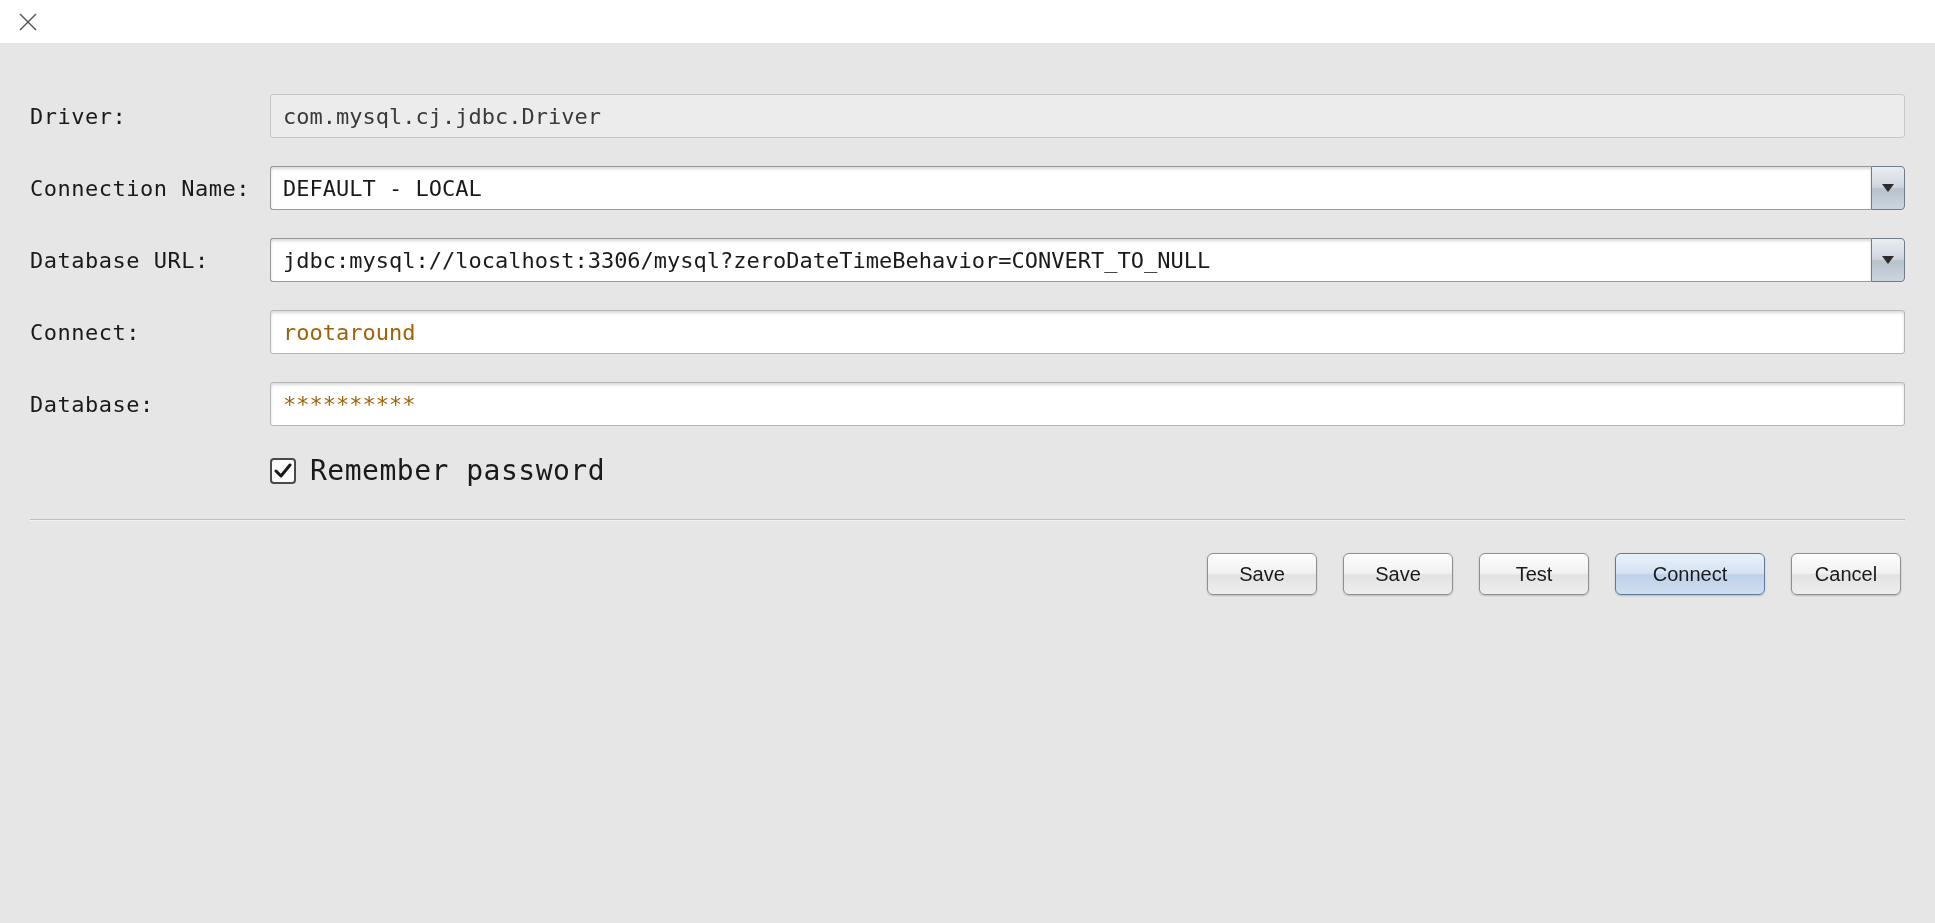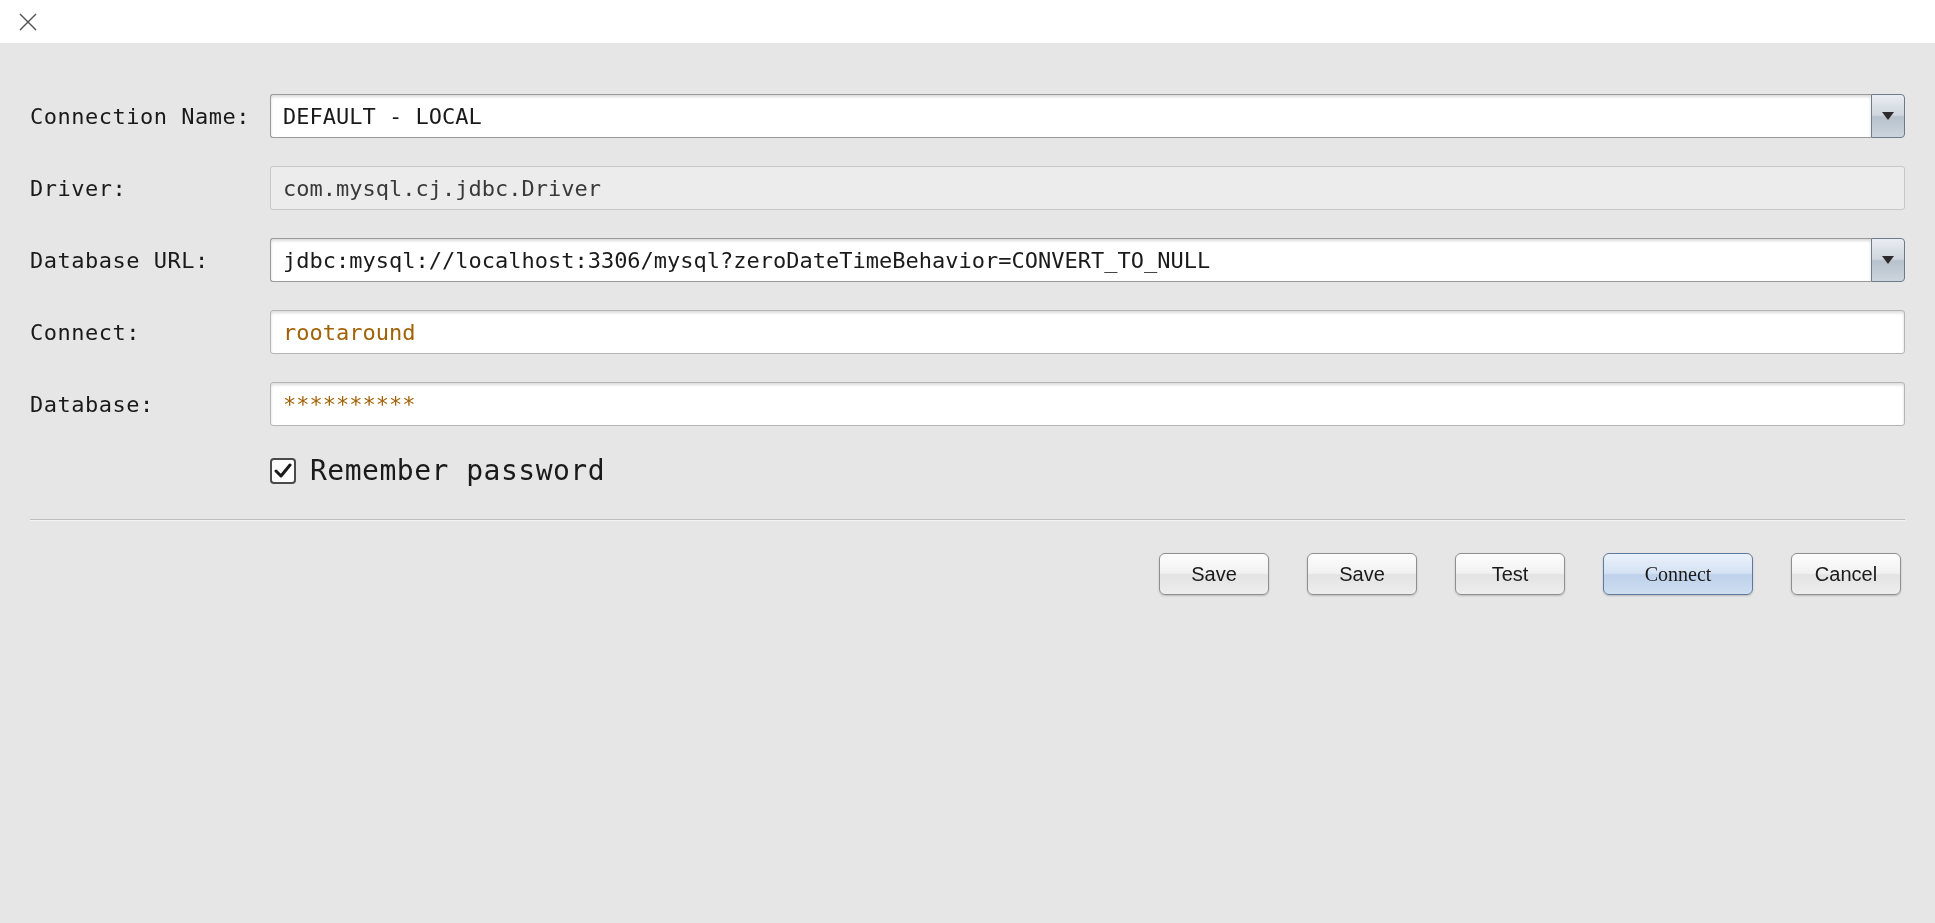--- a/index.html
+++ b/index.html
@@ -161,84 +161,83 @@
   .separator {
     border: none;
     border-top: 1px solid #bdbdbd;
     border-bottom: 1px solid #f4f4f4;
     margin: 0 0 32px 0;
   }
 
   .button-bar {
     display: flex;
     justify-content: flex-end;
-    gap: 38px;
+    gap: 26px;
     padding-right: 4px;
   }
   .btn {
     min-width: 110px;
     height: 42px;
     padding: 0 22px;
     border: 1px solid #8f8f8f;
     border-radius: 6px;
     background: linear-gradient(to bottom, #fdfdfd 0%, #f1f1f1 48%, #e3e3e3 52%, #ededed 100%);
     font-family: "Segoe UI", "Helvetica Neue", Arial, sans-serif;
     font-size: 20px;
     color: #1a1a1a;
     cursor: pointer;
     box-shadow: 0 1px 2px rgba(0,0,0,0.2);
   }
   .btn.primary {
     min-width: 150px;
     border: 1px solid #5f7aa0;
     background: linear-gradient(to bottom, #eaf1fb 0%, #d5e2f3 48%, #bdd1ea 52%, #cfdef1 100%);
-    font-family: Liberation Serif, serif;
   }
 </style>
 </head>
 <body>
 
 <div class="titlebar">
   <div class="titlebar-close">
     <span>
       <svg width="18" height="18" viewBox="0 0 18 18">
         <line x1="1" y1="1" x2="17" y2="17" stroke="#555" stroke-width="1.5"></line>
         <line x1="17" y1="1" x2="1" y2="17" stroke="#555" stroke-width="1.5"></line>
       </svg>
     </span>
   </div>
 </div>
 
 <div class="pane">
   <div class="form">
 
     <div class="row">
+      <div class="label">Driver:</div>
+      <div class="control-wrap">
+        <input class="field readonly" type="text" readonly="" value="com.mysql.cj.jdbc.Driver" style="">
+      </div>
+    </div>
+
+    <div class="row">
       <div class="label">Connection Name:</div>
       <div class="control-wrap">
         <div class="combo">
           <input class="combo-input" type="text" value="DEFAULT - LOCAL" style="">
           <div class="combo-btn">
             <span>
               <svg width="12" height="8" viewBox="0 0 12 8">
                   <polygon points="0,0 12,0 6,8" fill="#2b2b2b"></polygon>
                 </svg>
             </span>
           </div>
         </div>
       </div>
     </div>
 
     <div class="row">
-      <div class="label">Driver:</div>
-      <div class="control-wrap">
-        <input class="field readonly" type="text" readonly="" value="com.mysql.cj.jdbc.Driver" style="">
-      </div>
-    </div>
-
-    <div class="row">
       <div class="label">Database URL:</div>
       <div class="control-wrap">
         <div class="combo">
           <input class="combo-input" type="text" value="jdbc:mysql://localhost:3306/mysql?zeroDateTimeBehavior=CONVERT_TO_NULL" style="">
           <div class="combo-btn">
             <span>
               <svg width="12" height="8" viewBox="0 0 12 8">
                   <polygon points="0,0 12,0 6,8" fill="#2b2b2b"></polygon>
                 </svg>
             </span>

